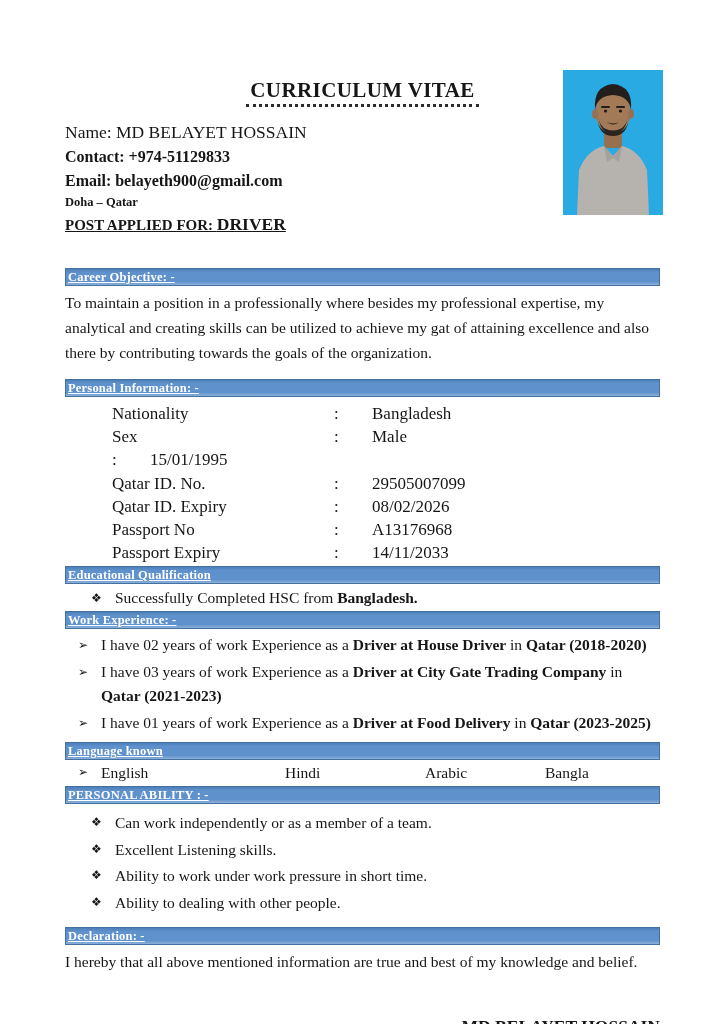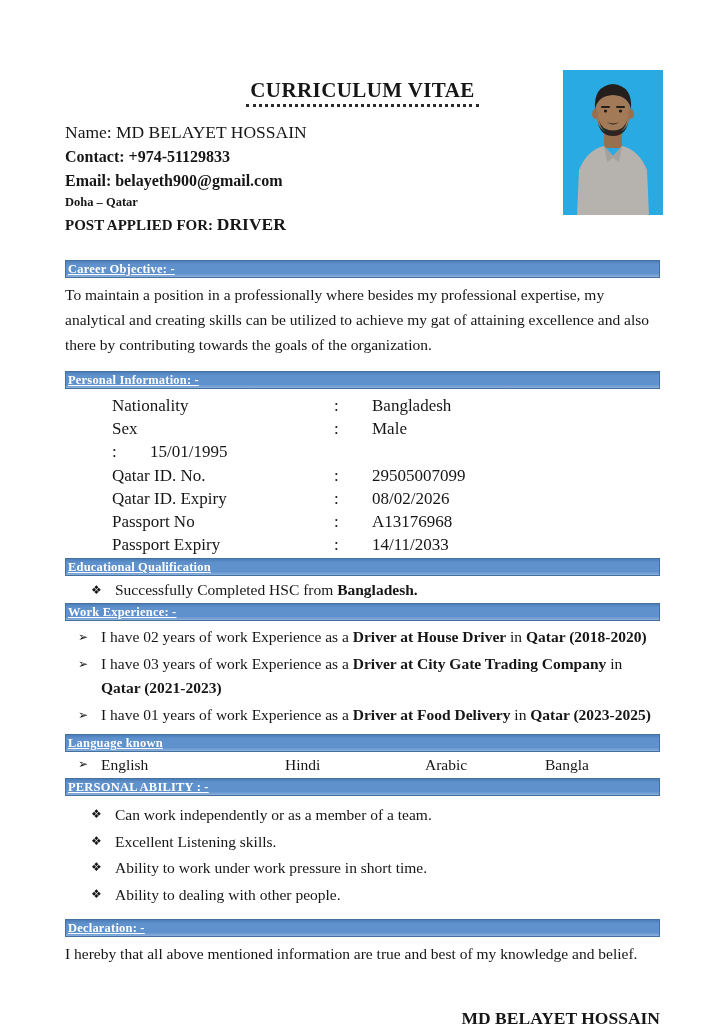--- a/index.html
+++ b/index.html
@@ -23,21 +23,21 @@
     padding: 0 4px 1px 4px;
   }
 
   
   .header-block { margin-top: 13px; max-width: 470px; }
   .line-name    { font-size: 17.5px; font-weight: normal; line-height: 25px; }
   .line-contact { font-size: 16px;   font-weight: bold; line-height: 24px; }
   .line-email   { font-size: 16px;   font-weight: bold; line-height: 24px; }
   .line-loc     { font-size: 12.5px; font-weight: bold; line-height: 18px; }
   .line-post    { font-size: 15px;   font-weight: bold; line-height: 24px; margin-top: 1px; }
-  .post-underline { }
+  .post-underline { text-decoration: underline; }
   .post-value   { font-size: 17.5px; }
 
   
   .photo {
     position: absolute; left: 563px; top: 70px;
     width: 100px; height: 145px;
     overflow: hidden;
   }
   .photo svg { display: block; width: 100%; height: 100%; }
 
@@ -49,21 +49,21 @@
     display: flex; align-items: center;
   }
   .section-bar .bar-label {
     color: #ffffff; font-weight: bold; font-size: 12.5px;
     text-decoration: underline;
     padding-left: 2px; letter-spacing: .2px;
     white-space: nowrap;
   }
 
   
-  .bar-objective { margin-top: 23px; }
+  .bar-objective { margin-top: 31px; }
   .objective-text { font-size: 15.5px; line-height: 25px; margin-top: 4px; }
 
   
   .bar-personal { margin-top: 14px; }
   .pi-rows { margin-top: 5px; }
   .pi-row { display: flex; font-size: 17px; line-height: 23.2px; margin-left: 47px; }
   .pi-label { width: 222px; }
   .pi-colon { width: 38px; }
   .pi-value { flex: 1; }
 

